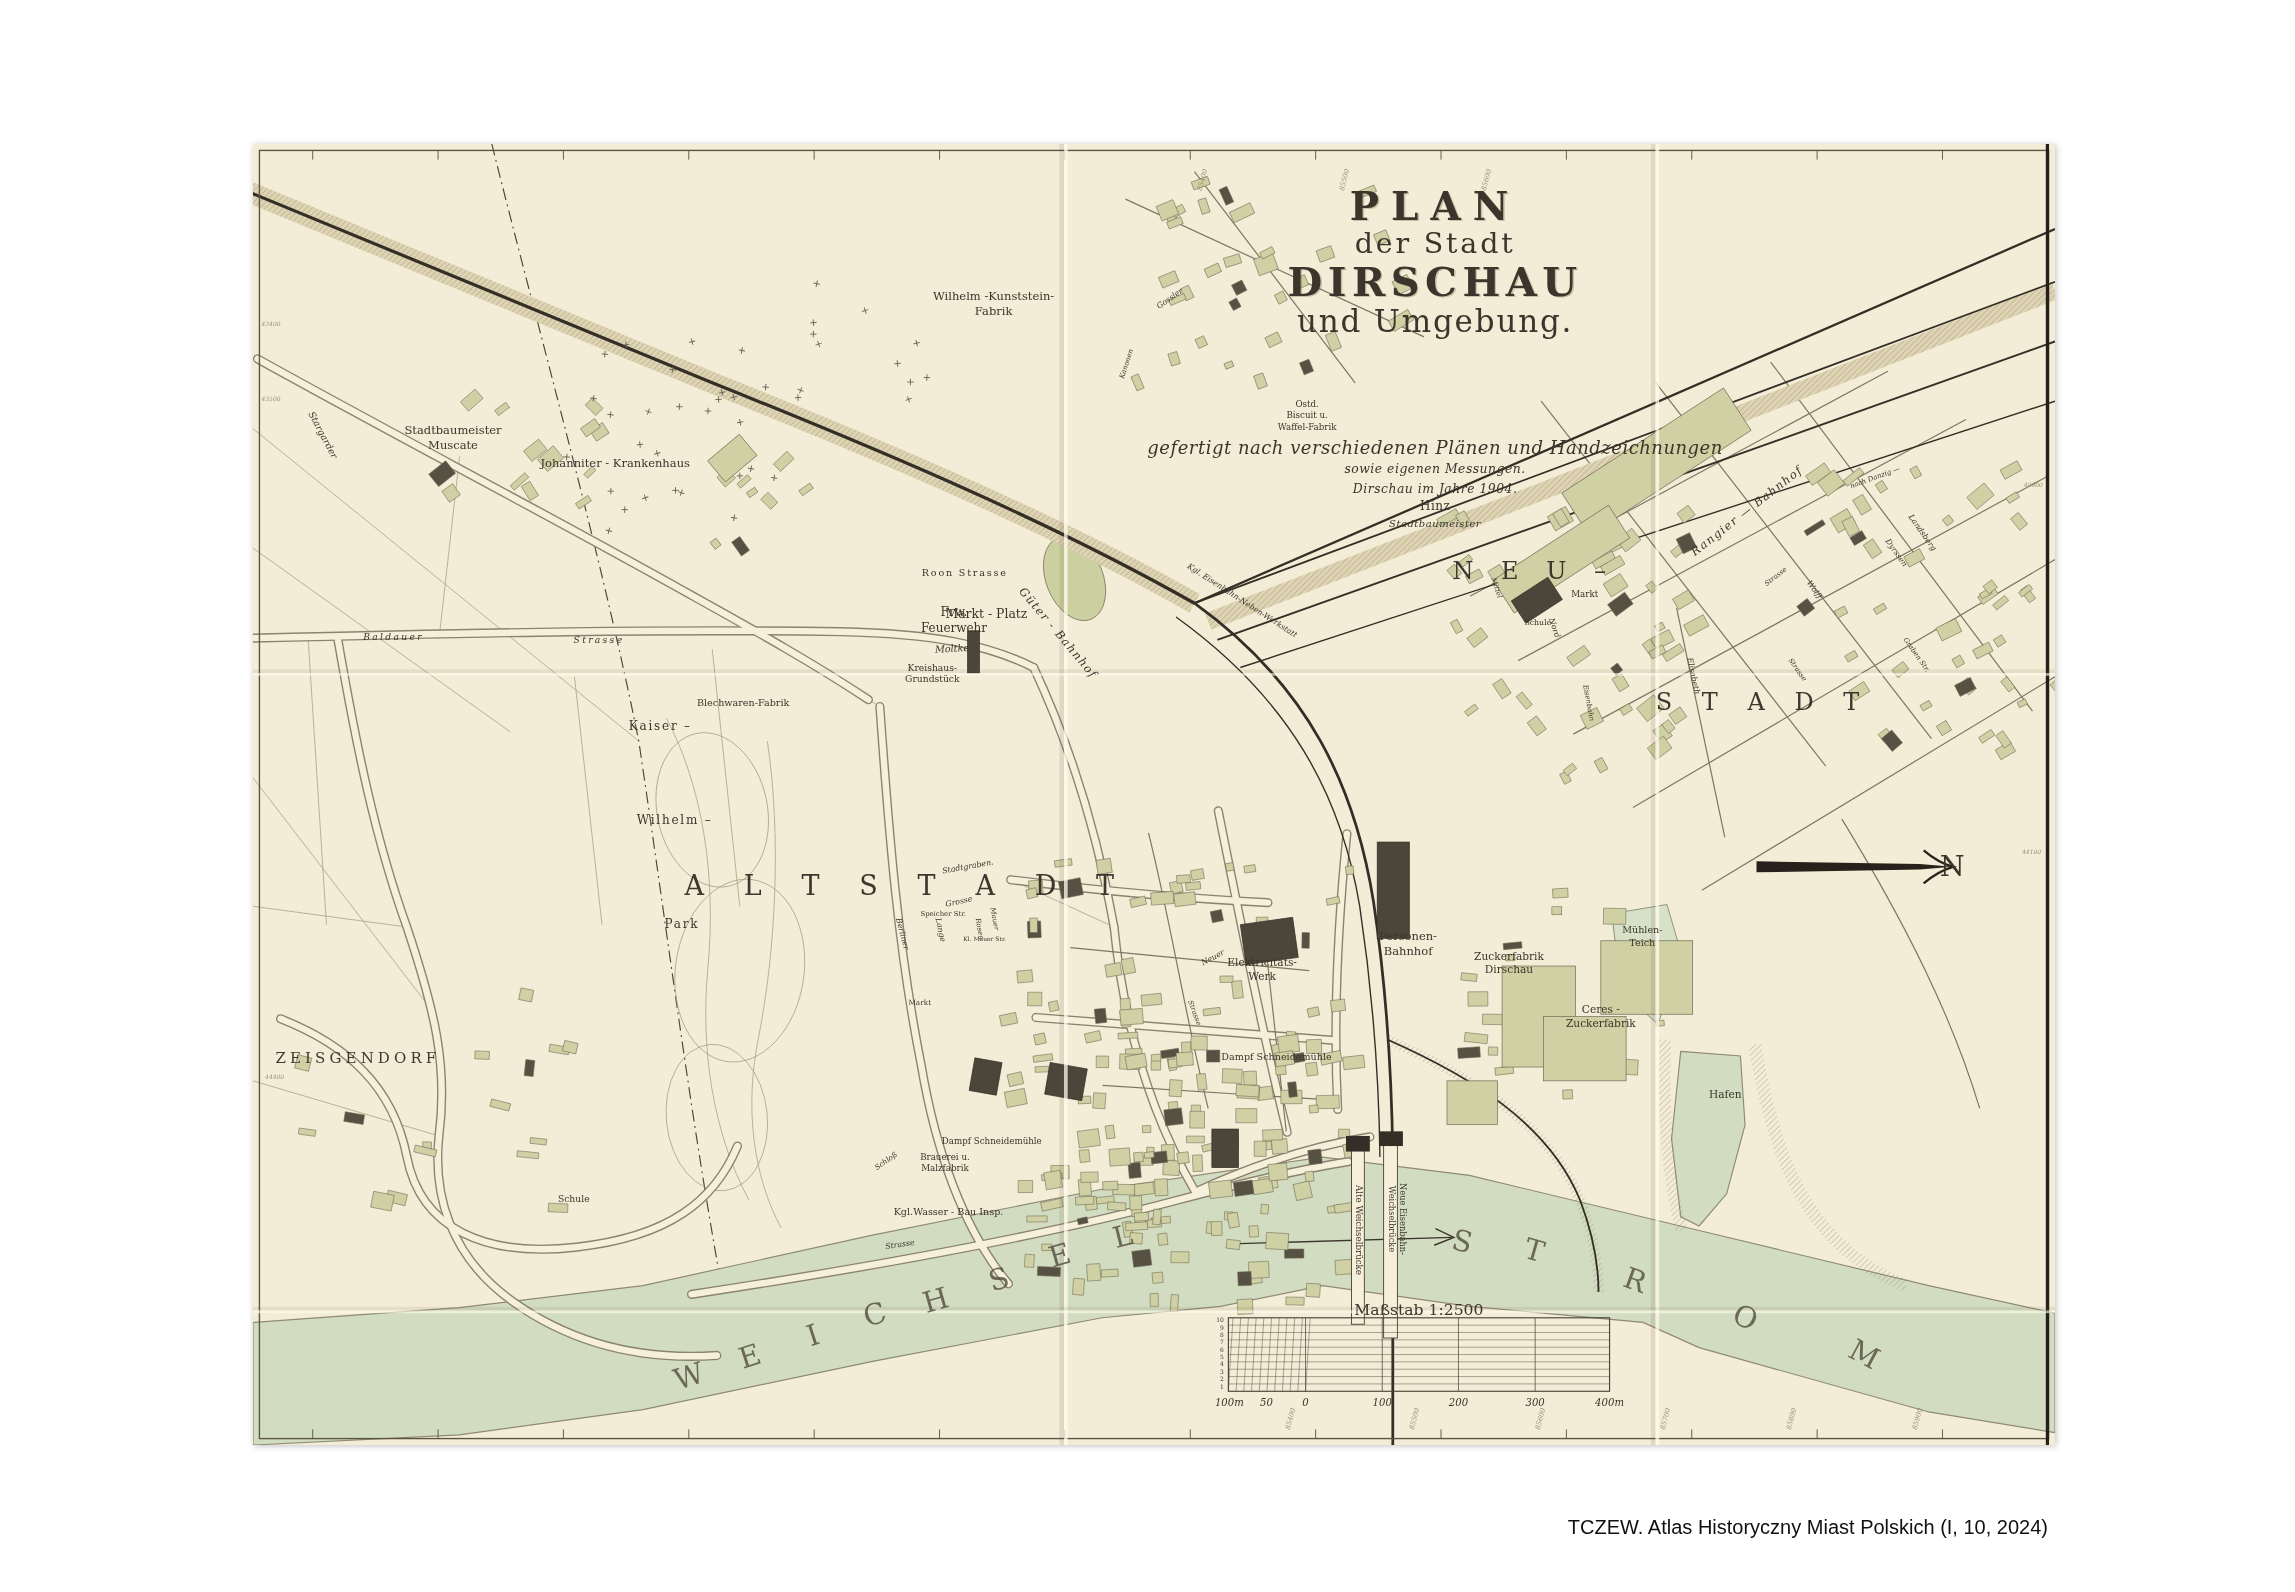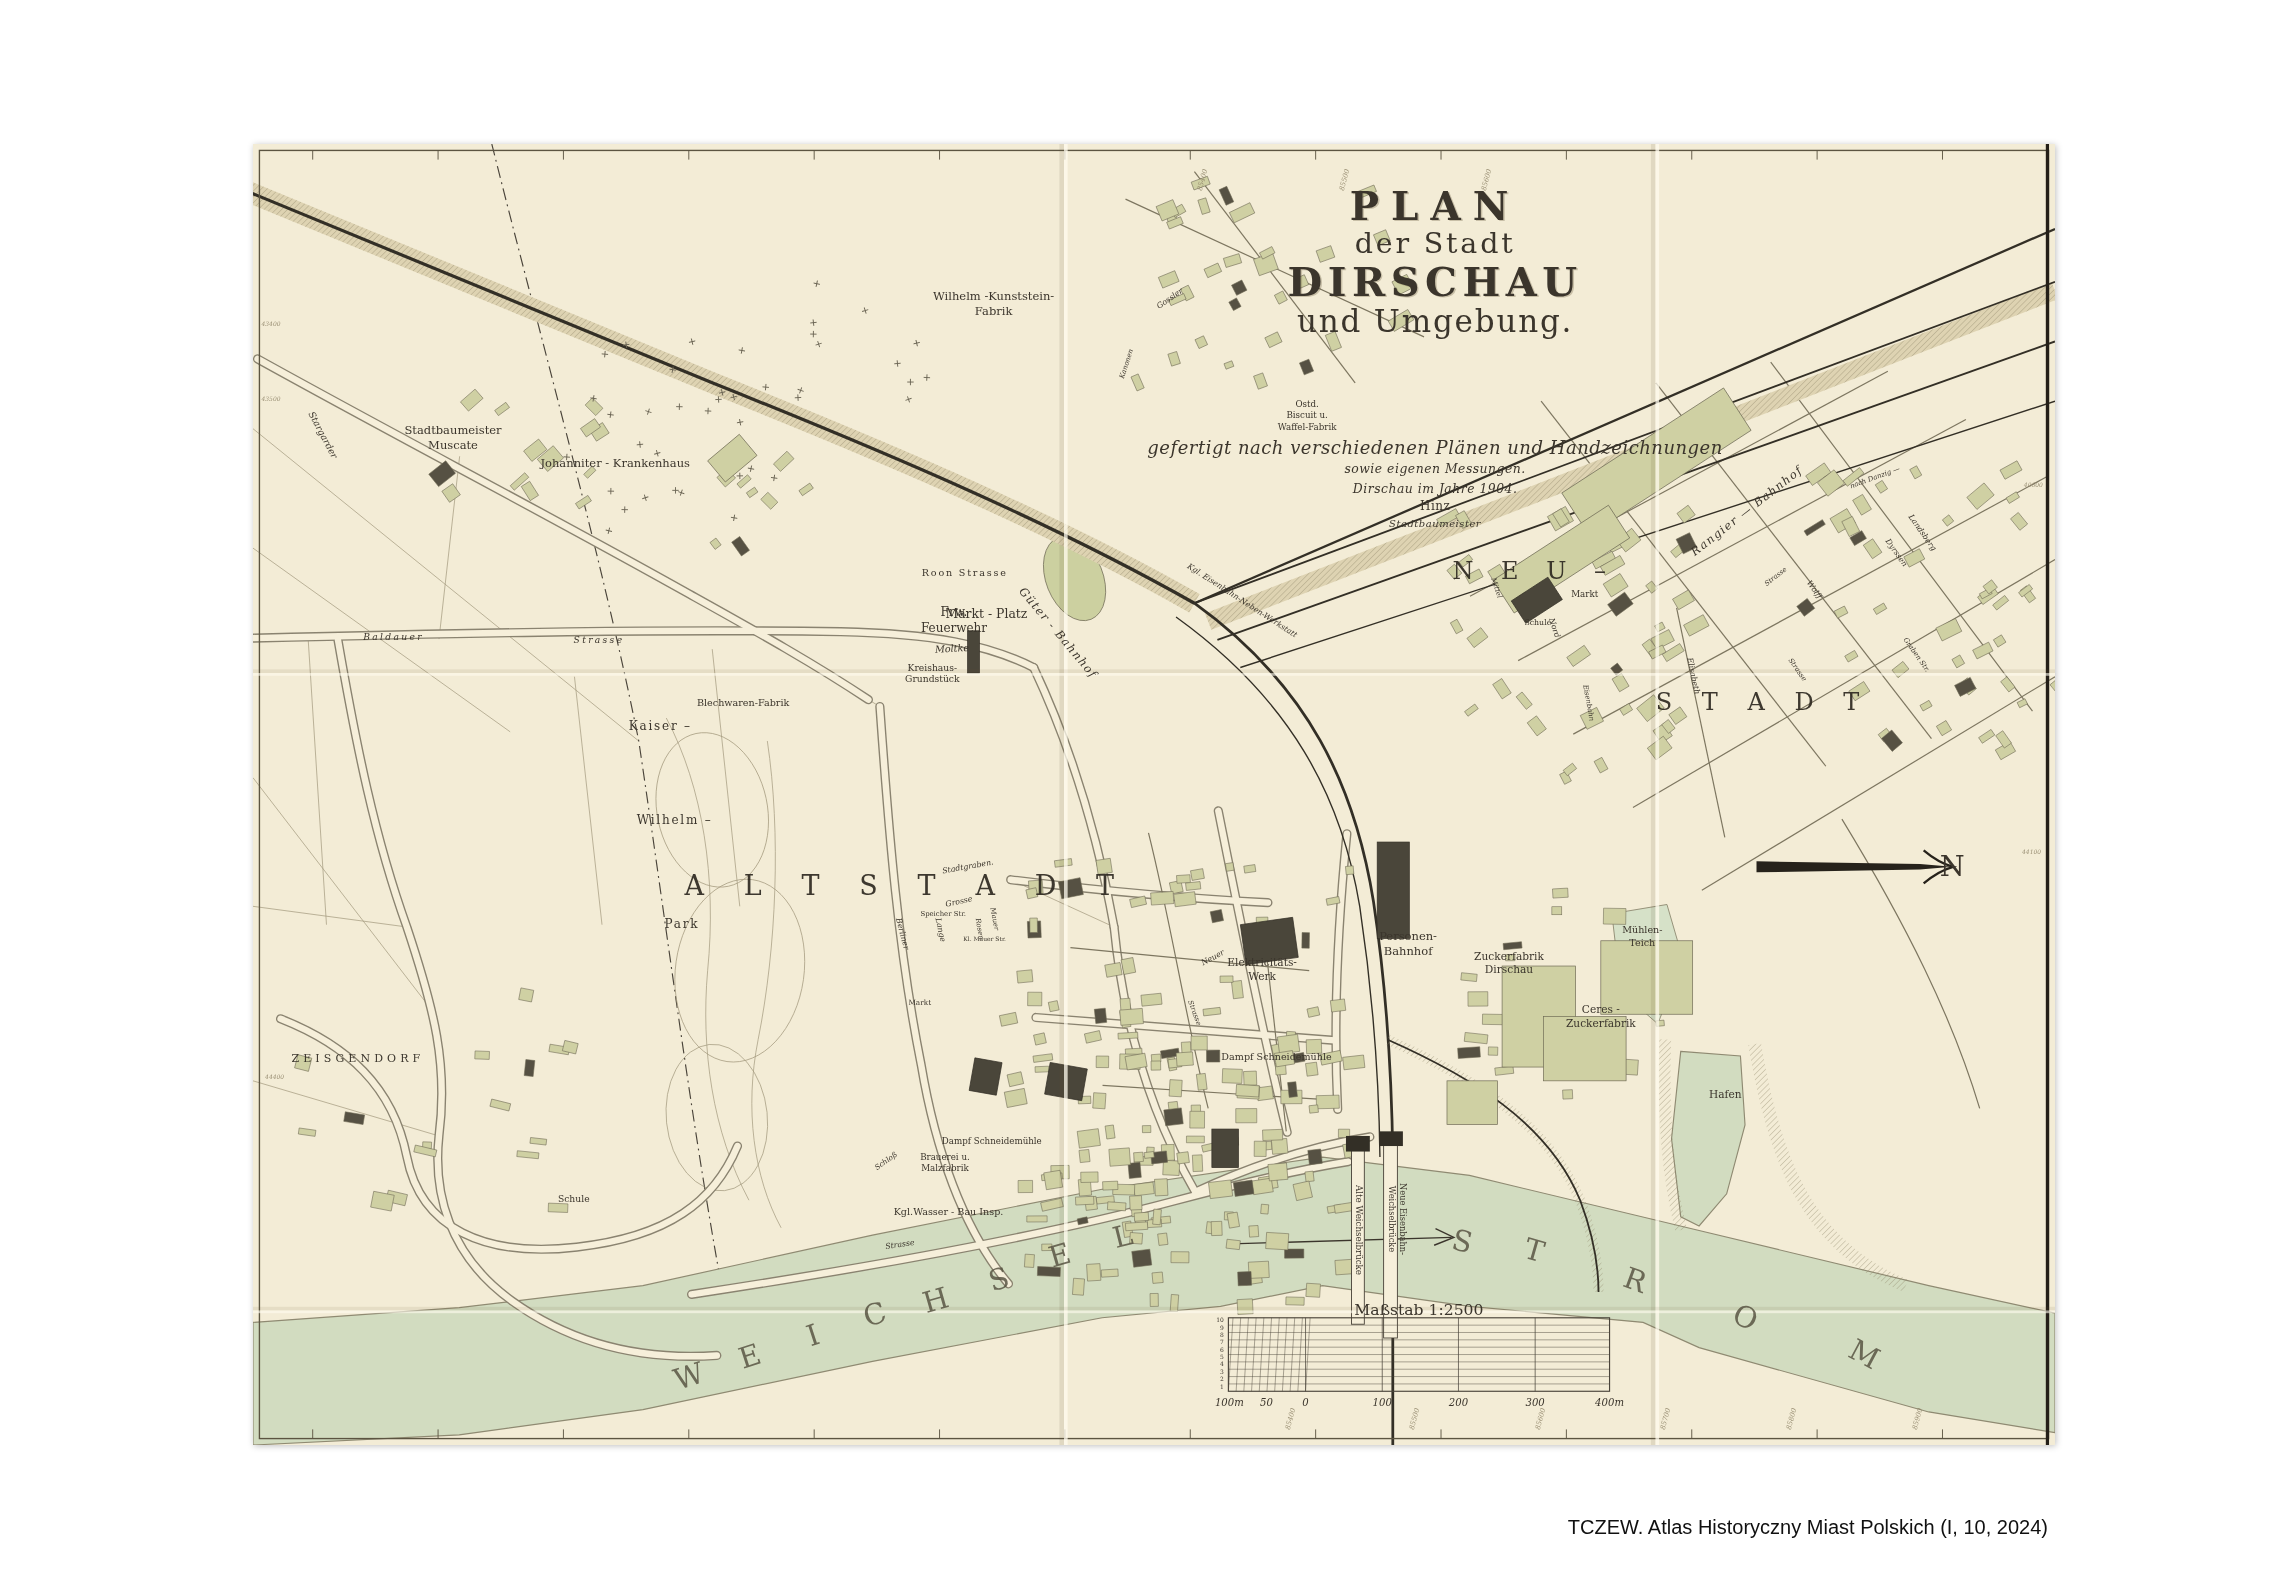--- a/index.html
+++ b/index.html
@@ -693,21 +693,21 @@
         <rect x="3044" y="0" width="10" height="2833" fill="rgba(104,88,52,0.13)"></rect>
         <rect x="3054" y="0" width="8" height="2833" fill="rgba(255,251,238,0.75)"></rect>
         <rect x="0" y="1144" width="3924" height="8" fill="rgba(104,88,52,0.10)"></rect>
         <rect x="0" y="1152" width="3924" height="6" fill="rgba(255,251,238,0.6)"></rect>
         <rect x="0" y="2532" width="3924" height="8" fill="rgba(104,88,52,0.10)"></rect>
         <rect x="0" y="2540" width="3924" height="6" fill="rgba(255,251,238,0.6)"></rect>
       </g>
     </svg>
 
     <div class="labels" id="labelLayer">
-        <div class="mlabel dist" style="left: 5.6%; top: 70.3%; font-size: 11px; letter-spacing: 4.1px; transform: translate(-50%, -50%) rotate(0deg); padding-left: 8px;">ZEISGENDORF</div>
+        <div class="mlabel dist" style="left: 5.6%; top: 70.3%; font-size: 15px; letter-spacing: 4.1px; transform: translate(-50%, -50%) rotate(0deg); padding-left: 8px;">ZEISGENDORF</div>
         <div class="mlabel dist" style="left: 36.3%; top: 57%; font-size: 27px; letter-spacing: 15.6px; transform: translate(-50%, -50%) rotate(0deg);">A L T S T A D T</div>
         <div class="mlabel dist" style="left: 71.1%; top: 32.9%; font-size: 24px; letter-spacing: 10px; transform: translate(-50%, -50%) rotate(0deg);">N E U –</div>
         <div class="mlabel dist" style="left: 83.8%; top: 43%; font-size: 24px; letter-spacing: 11px; transform: translate(-50%, -50%) rotate(0deg);">S T A D T</div>
         <div class="mlabel river" style="left: 24.2%; top: 94.8%; font-size: 29px; transform: translate(-50%, -50%) rotate(-18deg);">W</div>
         <div class="mlabel river" style="left: 27.6%; top: 93.2%; font-size: 29px; transform: translate(-50%, -50%) rotate(-18deg);">E</div>
         <div class="mlabel river" style="left: 31.1%; top: 91.6%; font-size: 29px; transform: translate(-50%, -50%) rotate(-18deg);">I</div>
         <div class="mlabel river" style="left: 34.5%; top: 90%; font-size: 29px; transform: translate(-50%, -50%) rotate(-18deg);">C</div>
         <div class="mlabel river" style="left: 37.9%; top: 88.9%; font-size: 29px; transform: translate(-50%, -50%) rotate(-16deg);">H</div>
         <div class="mlabel river" style="left: 41.4%; top: 87.3%; font-size: 29px; transform: translate(-50%, -50%) rotate(-16deg);">S</div>
         <div class="mlabel river" style="left: 44.8%; top: 85.5%; font-size: 29px; transform: translate(-50%, -50%) rotate(-16deg);">E</div>

